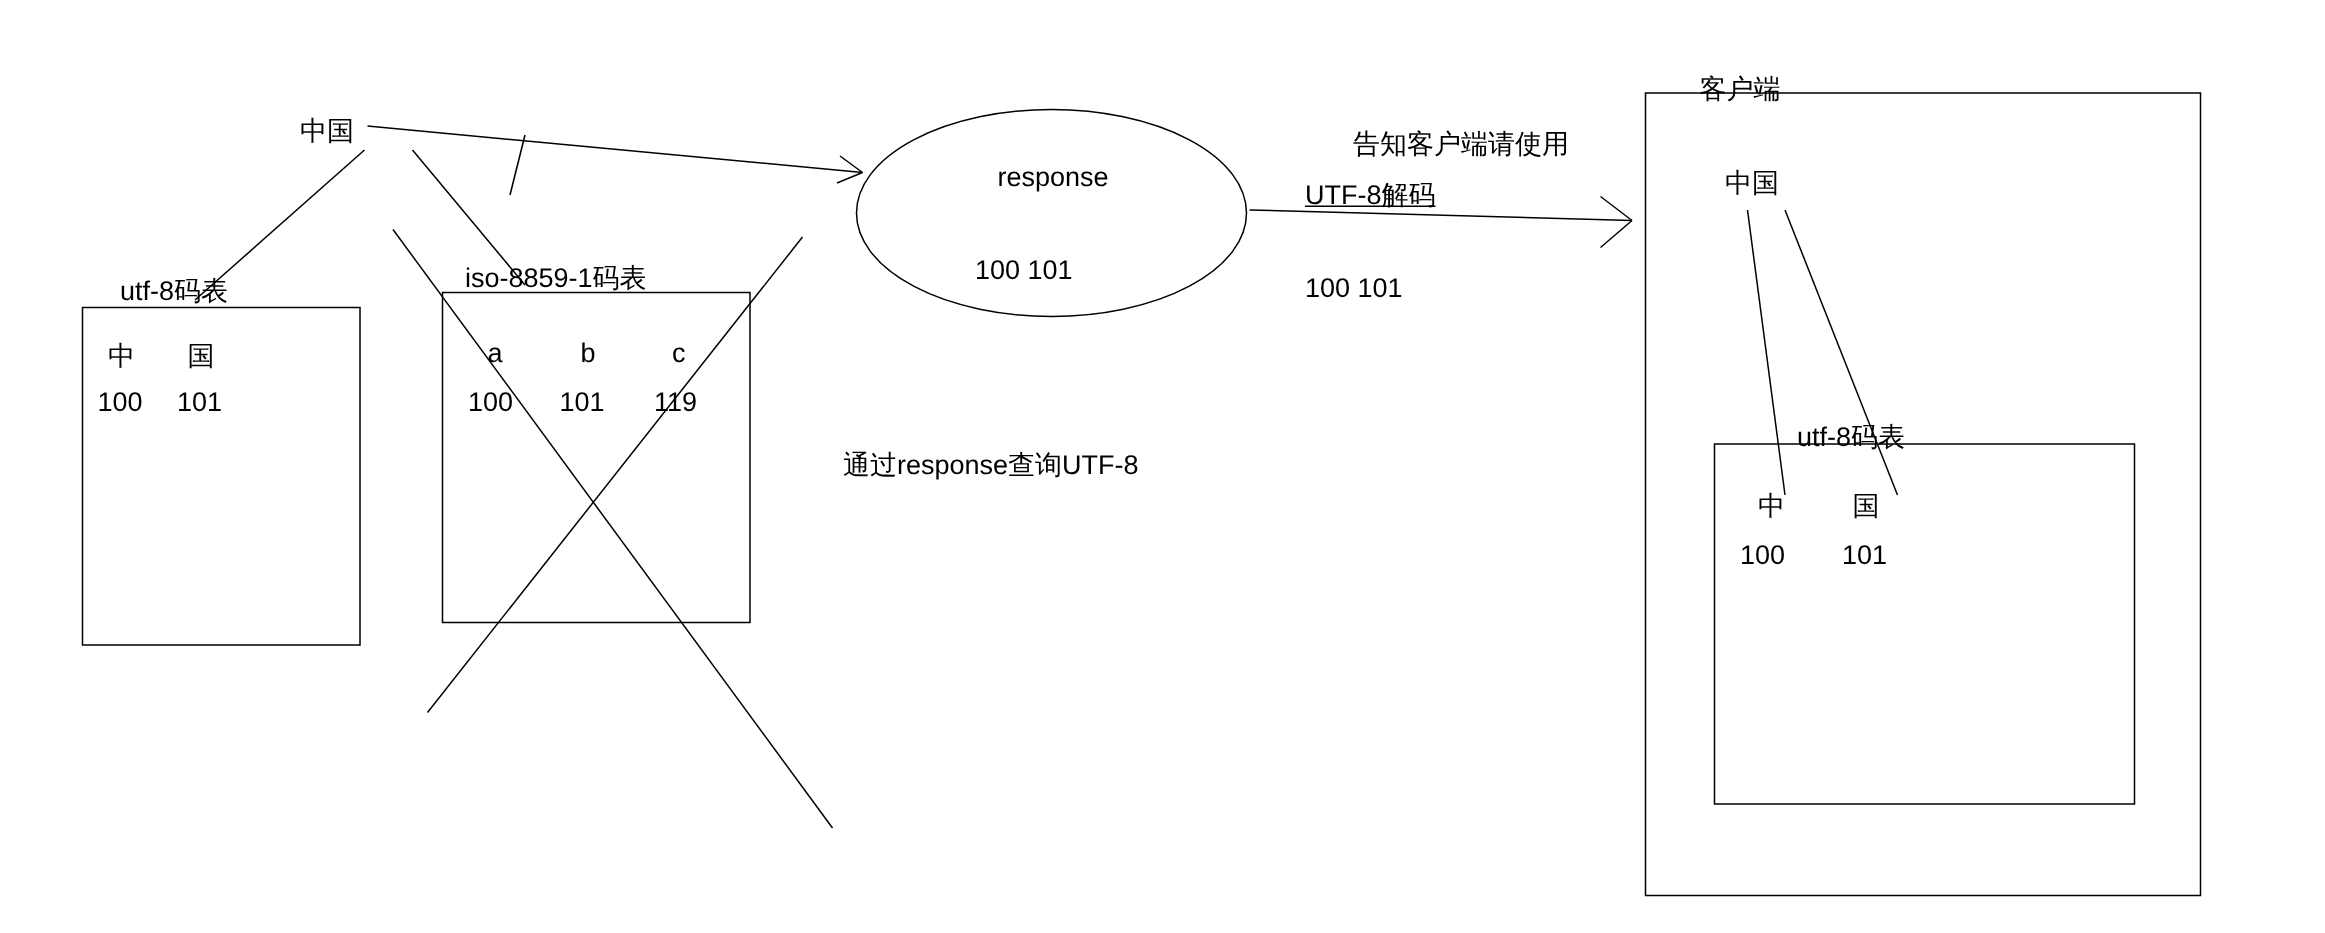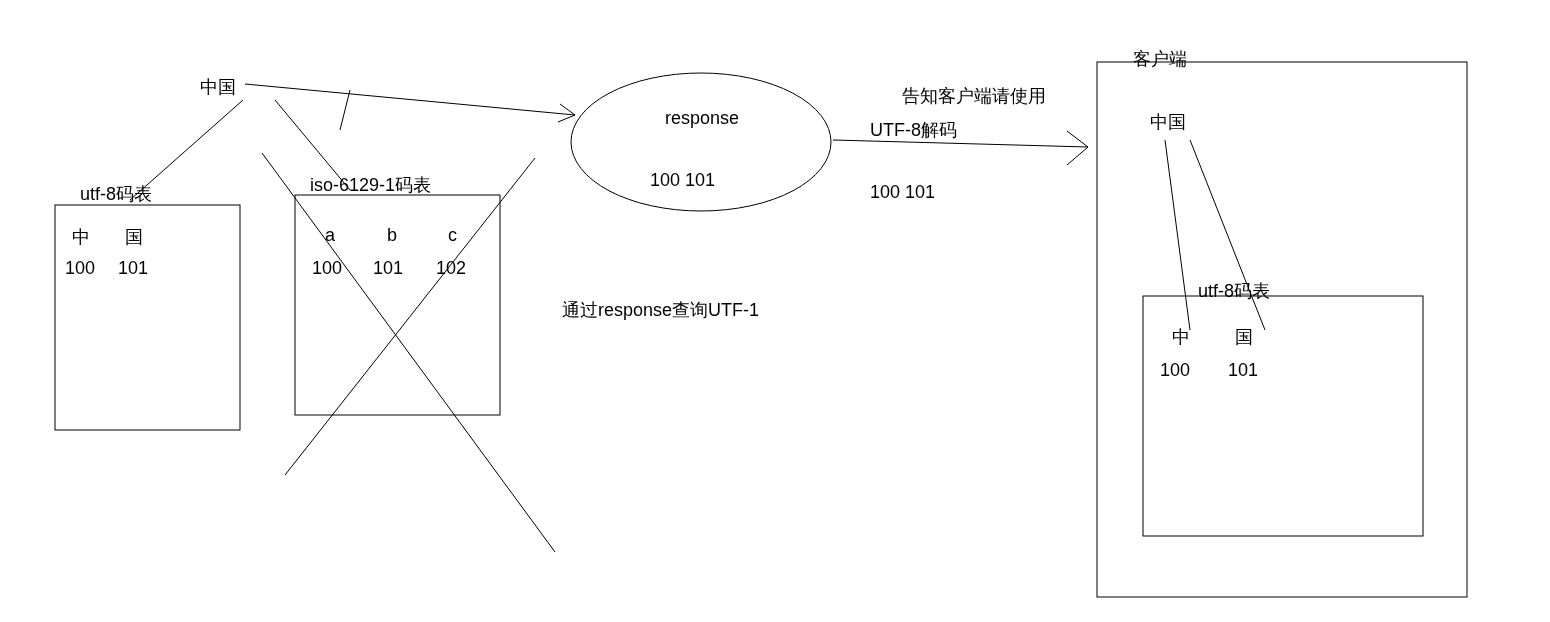--- a/index.html
+++ b/index.html
@@ -64,36 +64,36 @@
 
 <div class="label" style="left:200px; top:75px;">中国</div>
 
 <div class="label" style="left:80px; top:182px;">utf-8码表</div>
 
 <div class="label" style="left:72px; top:225px;">中</div>
 <div class="label" style="left:125px; top:225px;">国</div>
 <div class="label" style="left:65px; top:258px;">100</div>
 <div class="label" style="left:118px; top:258px;">101</div>
 
-<div class="label" style="left:310px; top:173px;">iso-6129-1码表</div>
+<div class="label" style="left:310px; top:173px;">iso-8859-1码表</div>
 
 <div class="label" style="left:325px; top:225px;">a</div>
 <div class="label" style="left:387px; top:225px;">b</div>
 <div class="label" style="left:448px; top:225px;">c</div>
 <div class="label" style="left:312px; top:258px;">100</div>
 <div class="label" style="left:373px; top:258px;">101</div>
-<div class="label" style="left:436px; top:258px;">102</div>
+<div class="label" style="left:436px; top:258px;">119</div>
 
 <div class="label" style="left:665px; top:108px;">response</div>
 <div class="label" style="left:650px; top:170px;">100 101</div>
 
-<div class="label" style="left:562px; top:298px;">通过response查询UTF-1</div>
+<div class="label" style="left:562px; top:298px;">通过response查询UTF-8</div>
 
 <div class="label" style="left:902px; top:84px;">告知客户端请使用</div>
-<div class="label" style="left:870px; top:118px;">UTF-8解码</div>
+<div class="label" style="left:870px; top:118px;text-decoration:underline;">UTF-8解码</div>
 <div class="label" style="left:870px; top:182px;">100 101</div>
 
 <div class="label" style="left:1133px; top:47px;">客户端</div>
 
 <div class="label" style="left:1150px; top:110px;">中国</div>
 
 <div class="label" style="left:1198px; top:279px;">utf-8码表</div>
 
 <div class="label" style="left:1172px; top:325px;">中</div>
 <div class="label" style="left:1235px; top:325px;">国</div>

